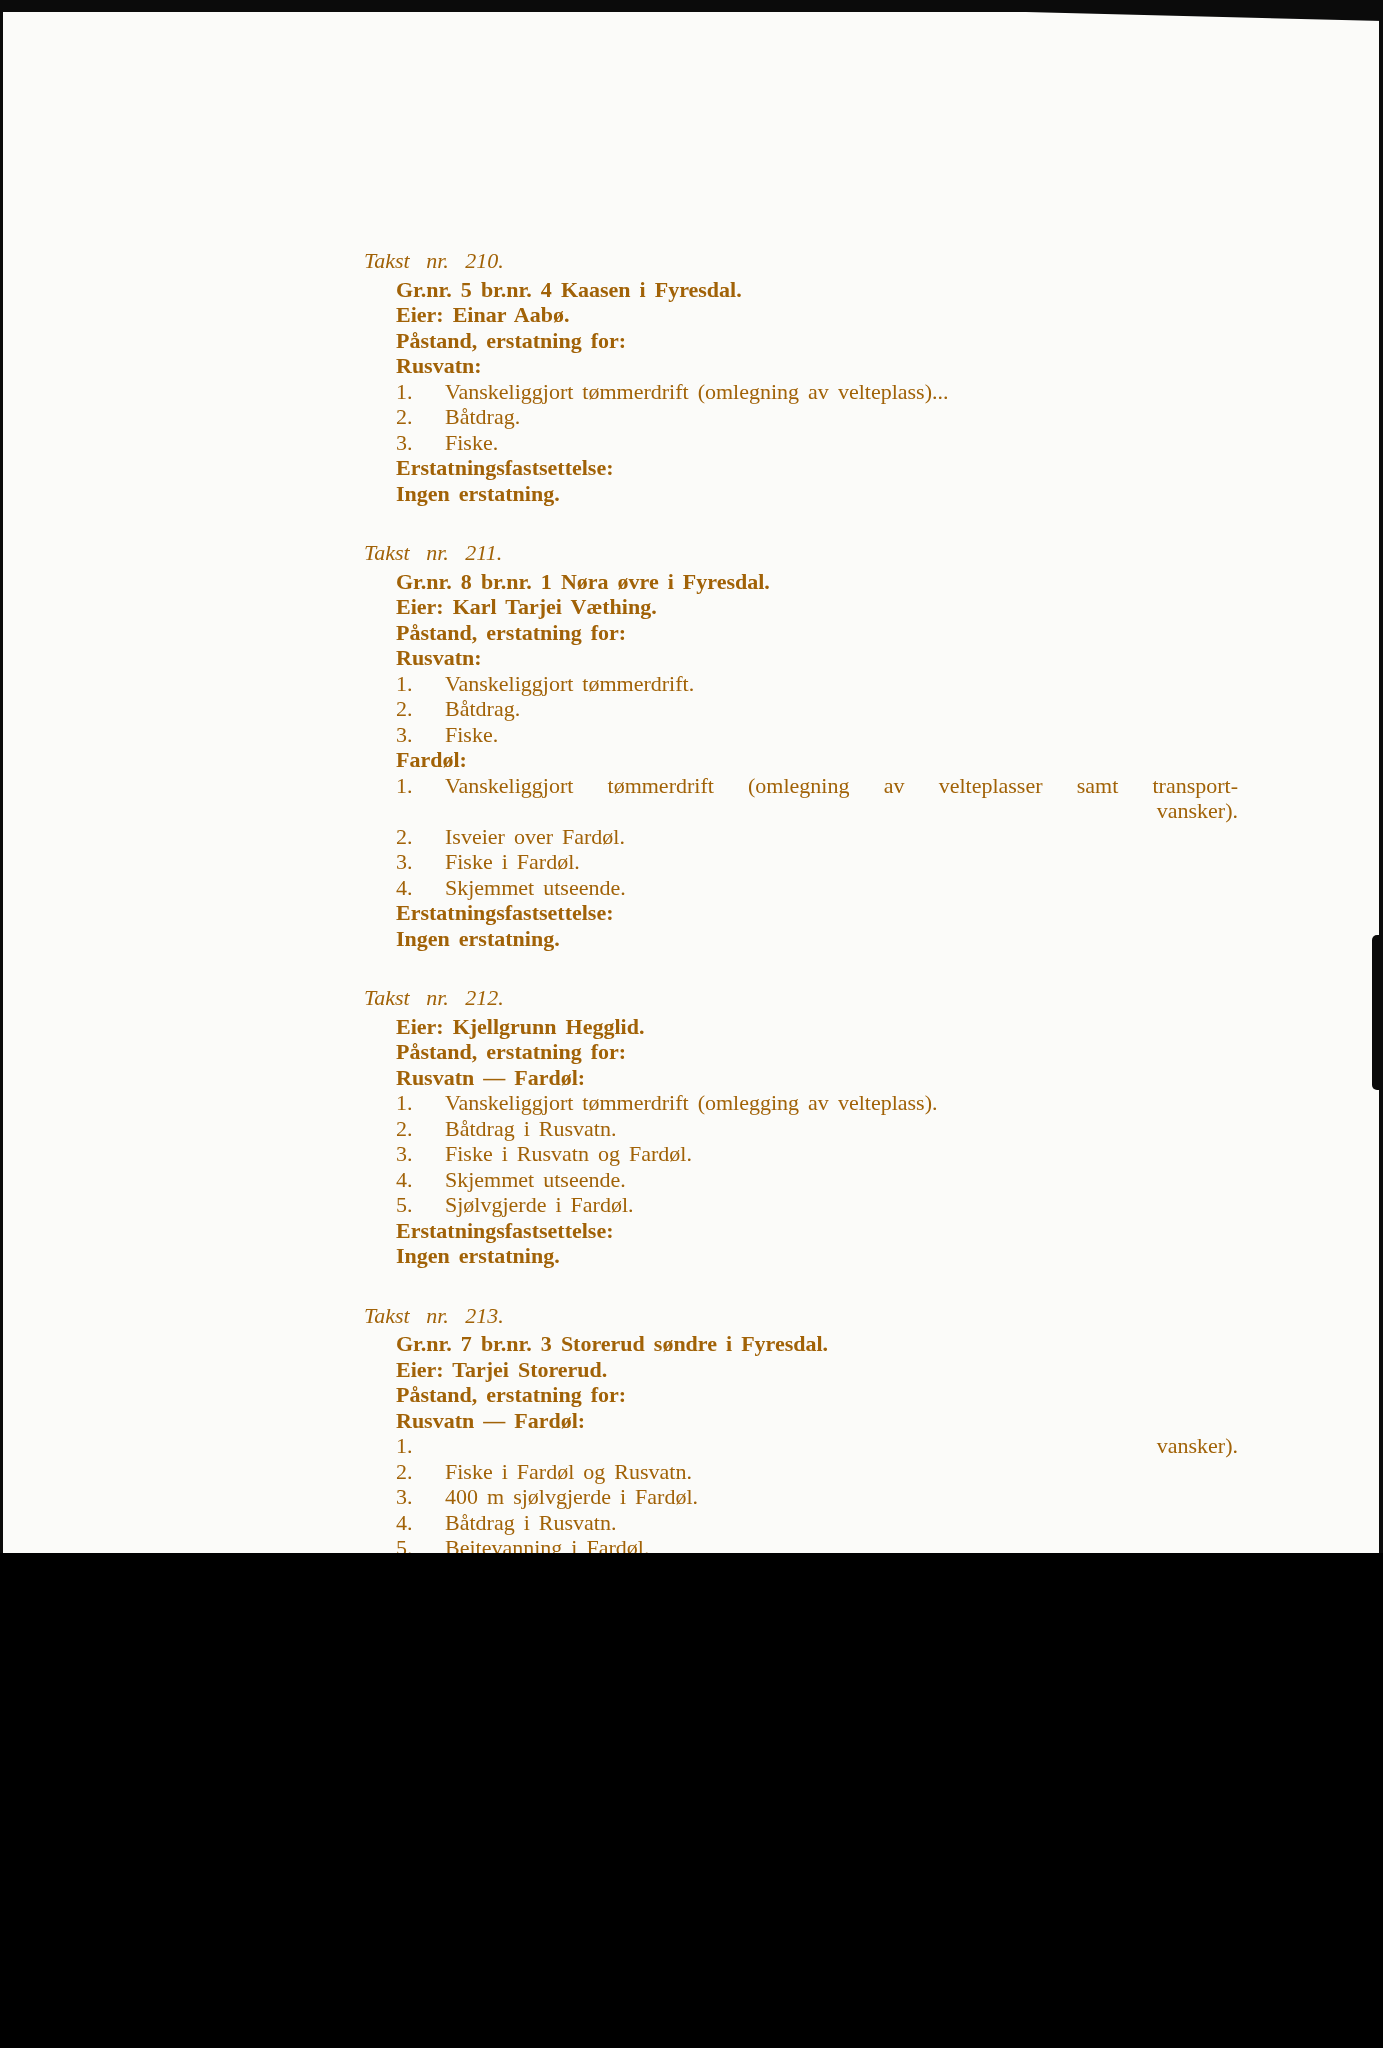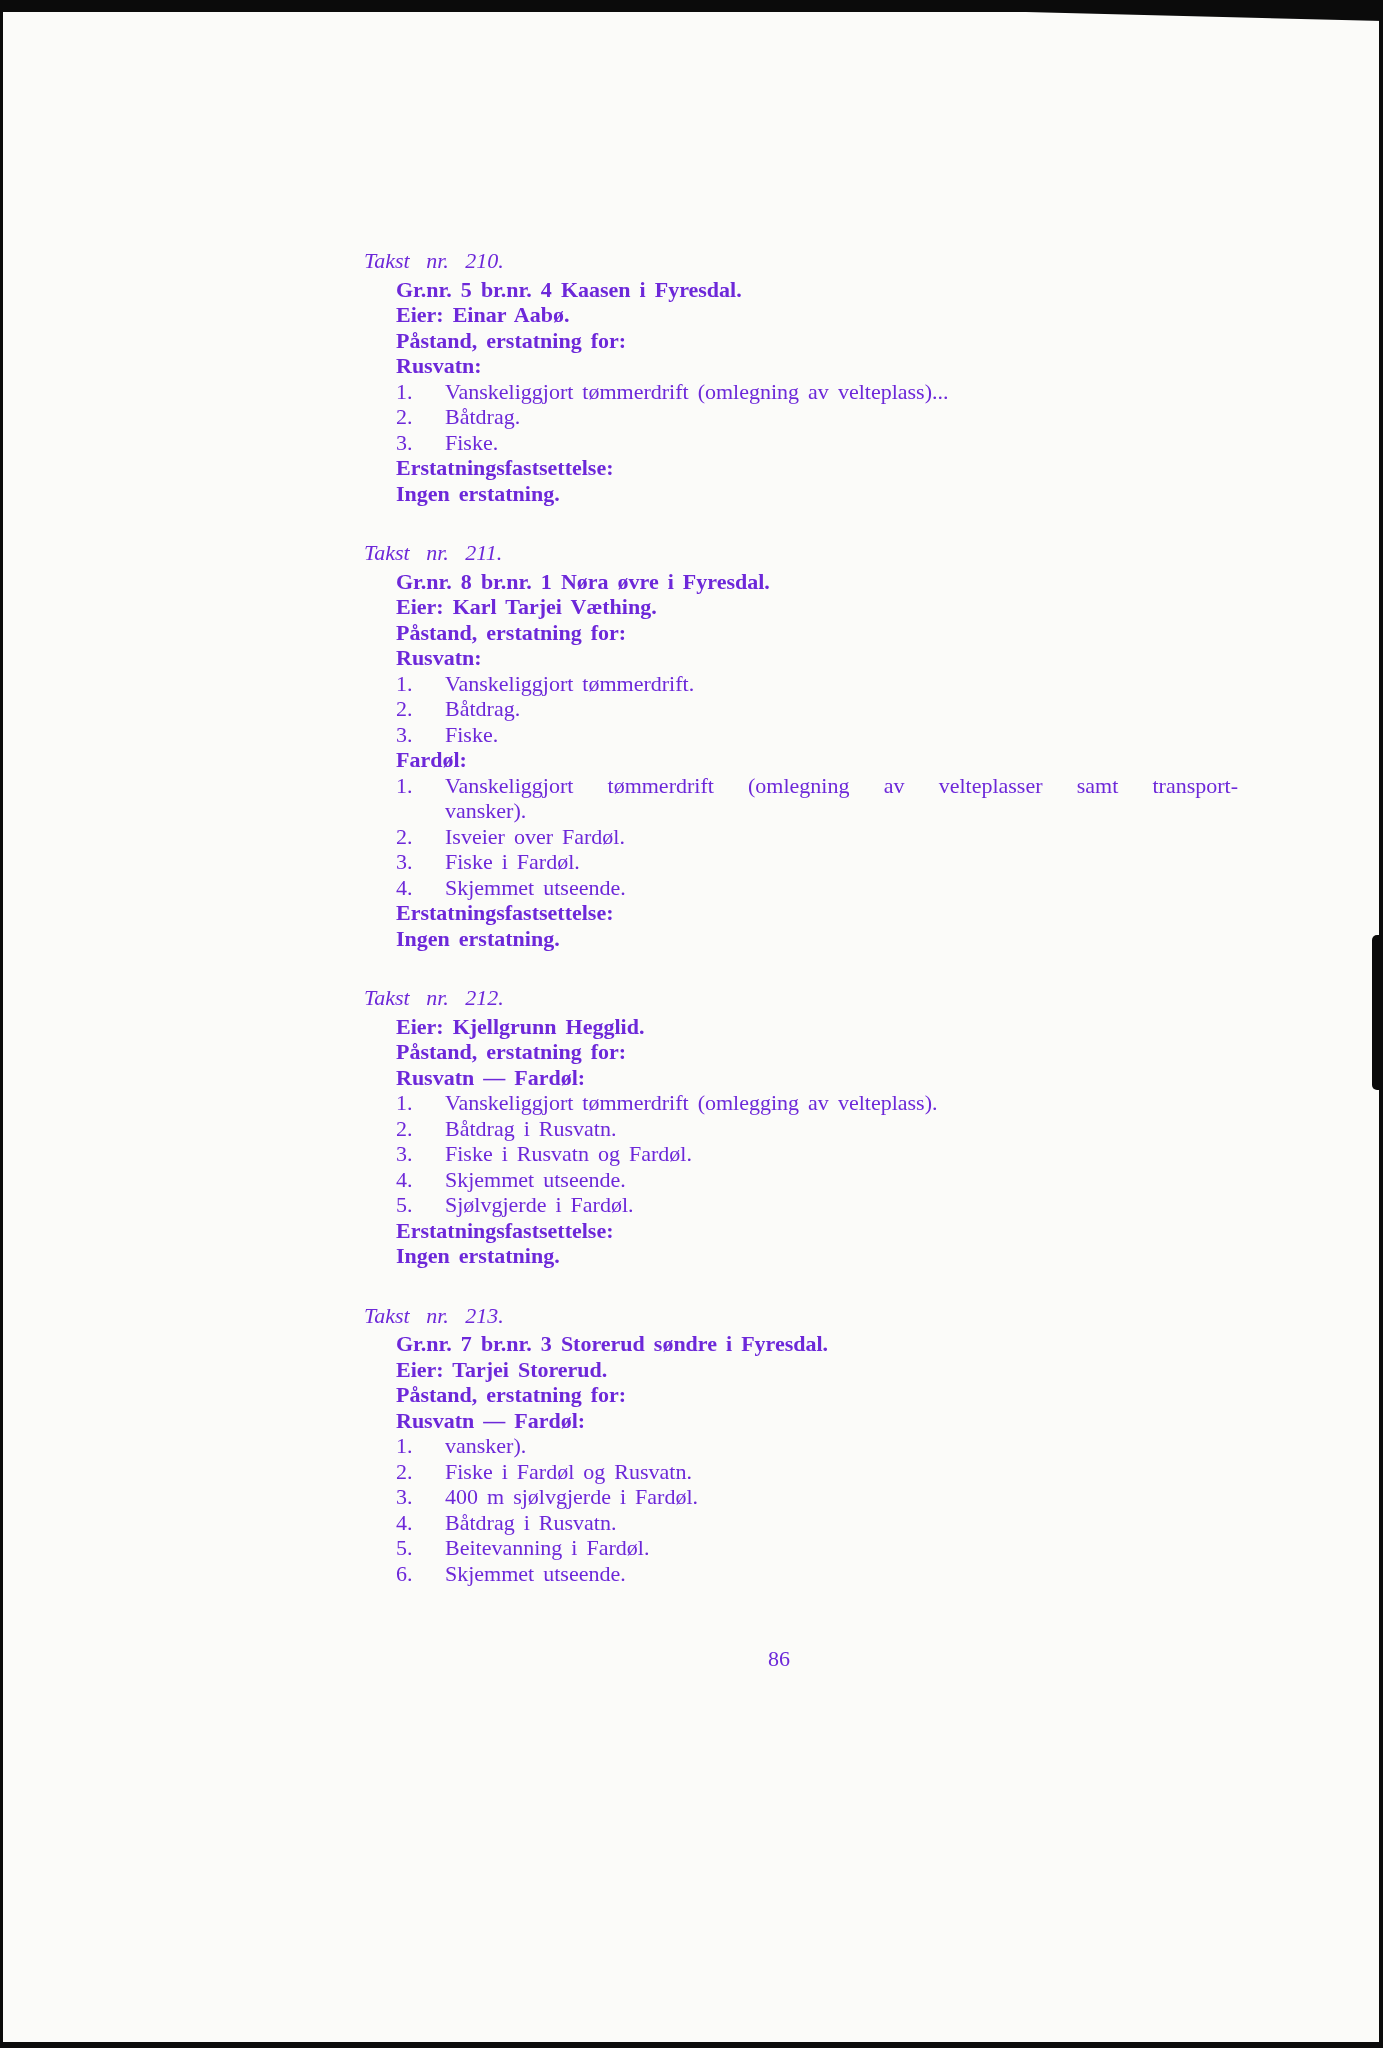--- a/index.html
+++ b/index.html
@@ -1,22 +1,22 @@
 <!DOCTYPE html>
 <html><head>
 <meta charset="utf-8">
 <style>
   html,body { margin:0; padding:0; background:#000; }
   .scan {
     position:relative;
-    width:1383px; height:2048px;
+    width:1383px; height:1553px;
     background:#fbfbf9;
     overflow:hidden;
     font-family:"Liberation Serif","DejaVu Serif",serif;
-    color:#6d28d9;
+    color:#a16207;
   }
   .edge { position:absolute; background:#0b0b0b; }
   #edge-top       { left:0; top:0; width:1383px; height:12px; }
   #edge-top-right { left:1010px; top:0; width:373px; height:21px;
                     clip-path:polygon(0 0,100% 0,100% 100%,0 55%); }
   #edge-left      { left:0; top:0; width:3px; height:2048px; }
   #edge-right     { left:1379px; top:0; width:4px; height:2048px; }
   #edge-bottom    { left:0; top:2042px; width:1383px; height:6px; }
   #edge-blob      { left:1372px; top:935px; width:11px; height:155px; border-radius:5px 0 0 5px; }
 
@@ -29,21 +29,21 @@
   .entry-title {
     font-style:italic; font-weight:normal;
     font-size:22px; line-height:25.5px;
     margin:0 0 3px 0; word-spacing:0.5em;
   }
   .line { margin:0; }
   .sub  { padding-left:32px;font-weight:bold; }
   .item { position:relative; padding-left:81px; }
   .item .num { position:absolute; left:32px; top:0; }
   .jfirst { display:block; text-align:justify; text-align-last:justify; }
-  .txt2   { display:block; }
+  .txt2   { display:block;text-align:right; }
   .pageno {
     position:absolute; left:700px; top:1646px; width:90px;
     text-align:right; font-size:22px;
   }
 </style>
 </head>
 <body>
 
 <div class="scan">
   <div class="edge" id="edge-top"></div>

